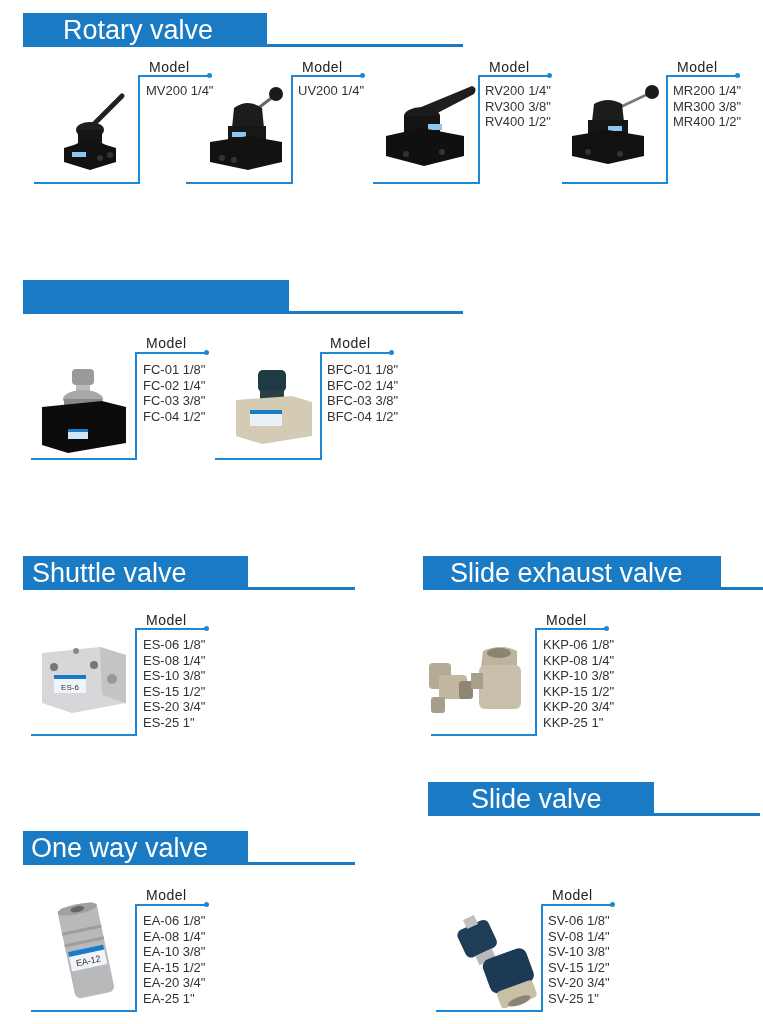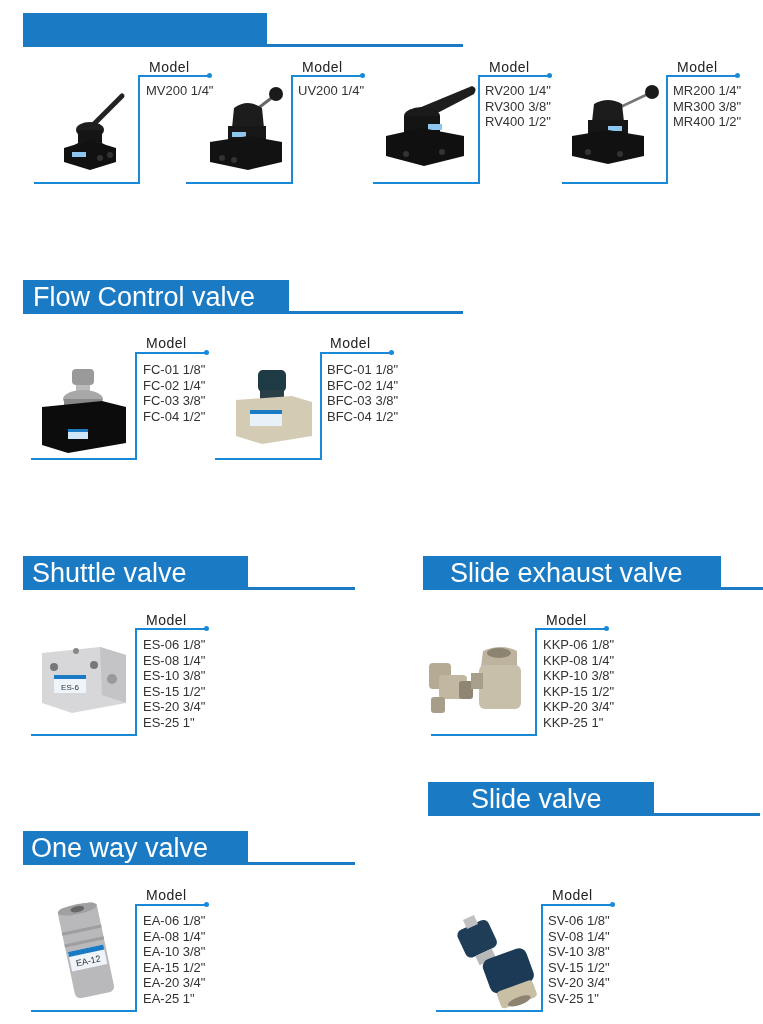--- a/index.html
+++ b/index.html
@@ -16,20 +16,21 @@
   .bline { position:absolute; height:2px; background:#1a8ad8; }
   .models { position:absolute; font-size:13px; color:#333; line-height:15.5px; white-space:nowrap; }
   .models div { height:15.5px; }
   .prod { position:absolute; }
 </style>
 </head>
 <body>
 
 <div class="hdr" style="left:23px;top:13px;width:440px;">
   <div class="hdr-box" style="width:244px;"></div>
+  <div class="hdr-title" style="left:40px;">Rotary valve</div>
   <div class="hdr-line" style="left:244px;width:196px;"></div>
 </div>
 
 <div class="block" style="left:0;top:0;">
   <svg class="prod" style="left:60px;top:92px;" width="75" height="80" viewBox="0 0 75 80">
     <line x1="32" y1="34" x2="62" y2="4" stroke="#222" stroke-width="5" stroke-linecap="round"></line>
     <ellipse cx="30" cy="38" rx="14" ry="8" fill="#1e1e1e"></ellipse>
     <rect x="18" y="38" width="24" height="18" fill="#151515"></rect>
     <ellipse cx="30" cy="55" rx="16" ry="6" fill="#222"></ellipse>
     <path d="M4 56 L30 48 L56 56 L56 70 L30 78 L4 70 Z" fill="#111"></path>
@@ -108,21 +109,20 @@
   <div class="bline" style="left:562px;top:182px;width:106px;"></div>
   <div class="models" style="left:673px;top:83px;">
     <div>MR200 1/4"</div>
     <div>MR300 3/8"</div>
     <div>MR400 1/2"</div>
   </div>
 </div>
 
 <div class="hdr" style="left:23px;top:280px;width:440px;">
   <div class="hdr-box" style="width:266px;"></div>
-  <div class="hdr-title" style="left:10px;">Flow Control valve</div>
   <div class="hdr-line" style="left:266px;width:174px;"></div>
 </div>
 
 <div class="block" style="left:0;top:0;">
   <svg class="prod" style="left:40px;top:365px;" width="90" height="92" viewBox="0 0 90 92">
     <rect x="32" y="4" width="22" height="16" rx="4" fill="#9a9a9a"></rect>
     <rect x="36" y="20" width="14" height="8" fill="#bbb"></rect>
     <ellipse cx="43" cy="34" rx="20" ry="9" fill="#a8a8a8"></ellipse>
     <rect x="24" y="34" width="38" height="10" fill="#888"></rect>
     <path d="M2 42 L62 36 L86 42 L86 78 L28 88 L2 80 Z" fill="#0c0c0c"></path>

